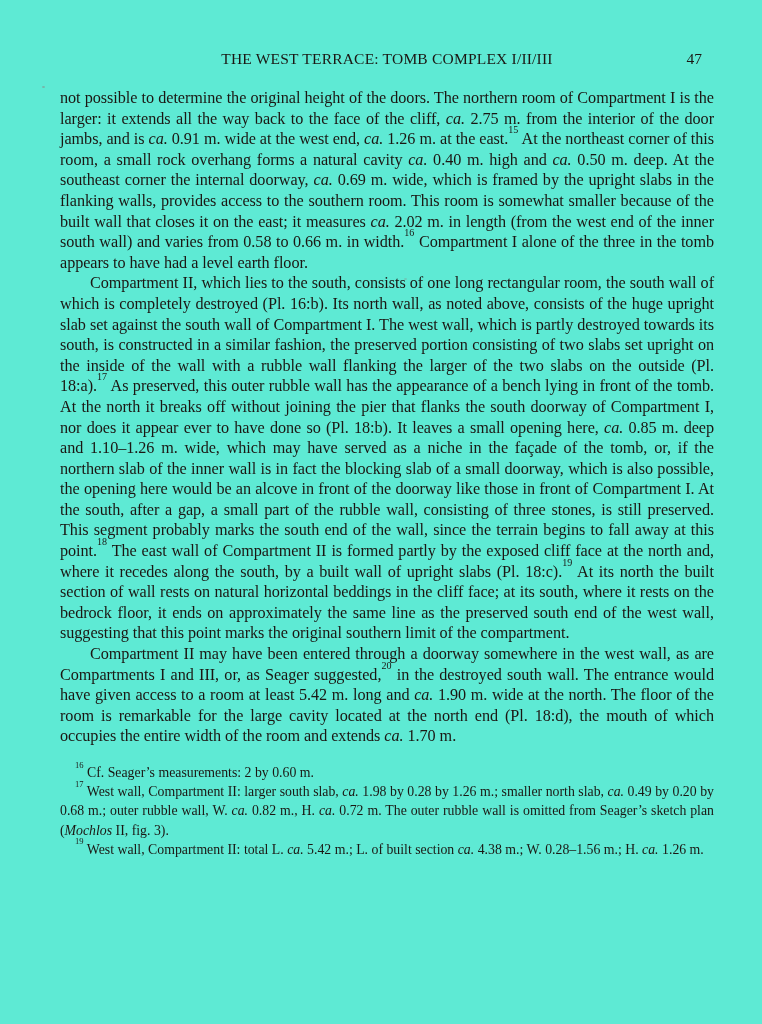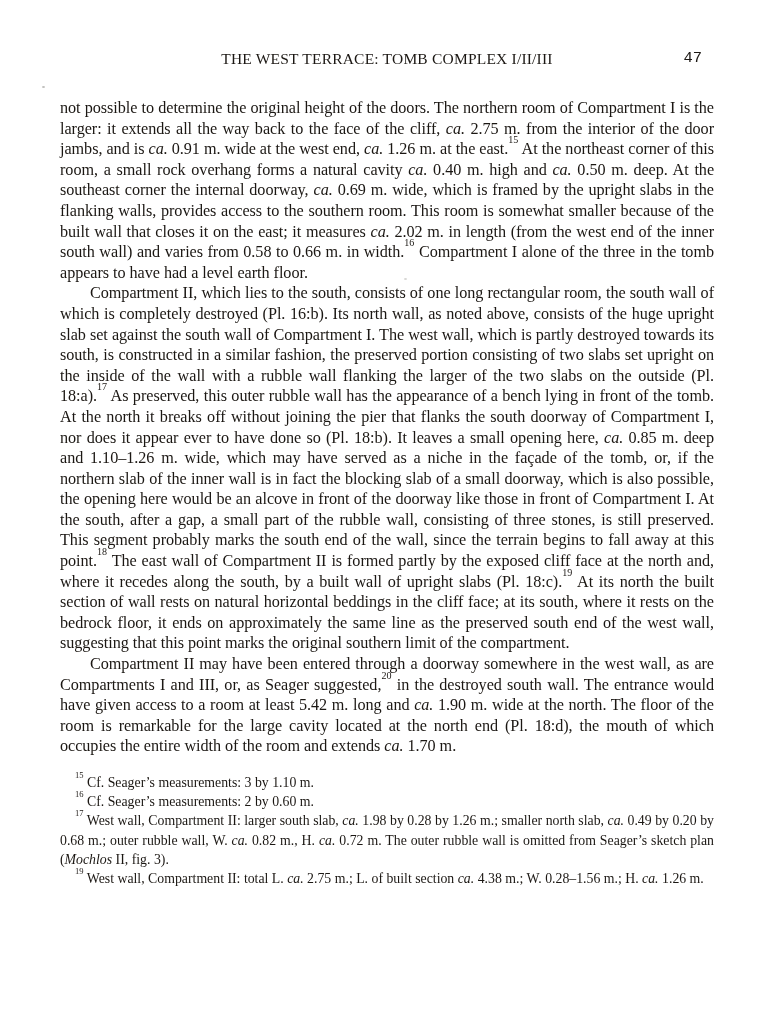--- a/index.html
+++ b/index.html
@@ -29,24 +29,23 @@
     font-size: 15.5px;
     line-height: 17px;
     letter-spacing: 0.2px;
     white-space: nowrap;
   }
   .page-number {
     position: absolute;
     right: 12px;
     top: 0;
     letter-spacing: 0;
-    font-family: Liberation Mono, monospace;
   }
   .page-body {
-    margin-top: 31px;
+    margin-top: 21px;
     font-size: 16.2px;
     line-height: 20.6px;
     text-align: justify;
     letter-spacing: -0.05px;
   }
   .para { margin: 0; }
   .para.indent { text-indent: 30px; }
   .footnotes {
     margin-top: 16px;
     font-size: 13.8px;
@@ -67,33 +66,32 @@
     background: #8d8a85;
     opacity: 0.55;
     border-radius: 50%;
   }
   .speckle-1 { left: 42px; top: 86px; width: 3px; height: 2px; }
   .speckle-2 { left: 404px; top: 278px; width: 3px; height: 2px; opacity: 0.35; }
 </style>
 </head>
 <body>
 
-<div class="page" style="background: #ffffff; color: rgb(27, 23, 19);">
+<div class="page" style="background: #5eead4; color: rgb(27, 23, 19);">
   <div class="speckle speckle-1"></div>
   <div class="speckle speckle-2"></div>
   <div class="text-column">
     <header class="running-head">
       <span class="head-title">THE WEST TERRACE: TOMB COMPLEX I/II/III</span>
       <span class="page-number">47</span>
     </header>
     <main class="page-body">
         <p class="para"><span>not possible to determine the original height of the doors. The northern room of Compartment I is the larger: it extends all the way back to the face of the cliff, </span><i>ca.</i><span> 2.75 m. from the interior of the door jambs, and is </span><i>ca.</i><span> 0.91 m. wide at the west end, </span><i>ca.</i><span> 1.26 m. at the east.</span><sup class="fn-ref">15</sup><span> At the northeast corner of this room, a small rock overhang forms a natural cavity </span><i>ca.</i><span> 0.40 m. high and </span><i>ca.</i><span> 0.50 m. deep. At the southeast corner the internal doorway, </span><i>ca.</i><span> 0.69 m. wide, which is framed by the upright slabs in the flanking walls, provides access to the southern room. This room is somewhat smaller because of the built wall that closes it on the east; it measures </span><i>ca.</i><span> 2.02 m. in length (from the west end of the inner south wall) and varies from 0.58 to 0.66 m. in width.</span><sup class="fn-ref">16</sup><span> Compartment I alone of the three in the tomb appears to have had a level earth floor.</span></p>
         <p class="para indent"><span>Compartment II, which lies to the south, consists of one long rectangular room, the south wall of which is completely destroyed (Pl. 16:b). Its north wall, as noted above, consists of the huge upright slab set against the south wall of Compartment I. The west wall, which is partly destroyed towards its south, is constructed in a similar fashion, the preserved portion consisting of two slabs set upright on the inside of the wall with a rubble wall flanking the larger of the two slabs on the outside (Pl. 18:a).</span><sup class="fn-ref">17</sup><span> As preserved, this outer rubble wall has the appearance of a bench lying in front of the tomb. At the north it breaks off without joining the pier that flanks the south doorway of Compartment I, nor does it appear ever to have done so (Pl. 18:b). It leaves a small opening here, </span><i>ca.</i><span> 0.85 m. deep and 1.10–1.26 m. wide, which may have served as a niche in the façade of the tomb, or, if the northern slab of the inner wall is in fact the blocking slab of a small doorway, which is also possible, the opening here would be an alcove in front of the doorway like those in front of Compartment I. At the south, after a gap, a small part of the rubble wall, consisting of three stones, is still preserved. This segment probably marks the south end of the wall, since the terrain begins to fall away at this point.</span><sup class="fn-ref">18</sup><span> The east wall of Compartment II is formed partly by the exposed cliff face at the north and, where it recedes along the south, by a built wall of upright slabs (Pl. 18:c).</span><sup class="fn-ref">19</sup><span> At its north the built section of wall rests on natural horizontal beddings in the cliff face; at its south, where it rests on the bedrock floor, it ends on approximately the same line as the preserved south end of the west wall, suggesting that this point marks the original southern limit of the compartment.</span></p>
         <p class="para indent"><span>Compartment II may have been entered through a doorway somewhere in the west wall, as are Compartments I and III, or, as Seager suggested,</span><sup class="fn-ref">20</sup><span> in the destroyed south wall. The entrance would have given access to a room at least 5.42 m. long and </span><i>ca.</i><span> 1.90 m. wide at the north. The floor of the room is remarkable for the large cavity located at the north end (Pl. 18:d), the mouth of which occupies the entire width of the room and extends </span><i>ca.</i><span> 1.70 m.</span></p>
       </main>
     <section class="footnotes">
-        <p class="footnote"><sup class="fn-ref">15</sup> <span>Cf. Seager’s measurements: 3 by 1.10 m.</span></p>
         <p class="footnote"><sup class="fn-ref">16</sup> <span>Cf. Seager’s measurements: 2 by 0.60 m.</span></p>
         <p class="footnote"><sup class="fn-ref">17</sup> <span>West wall, Compartment II: larger south slab, </span><i>ca.</i><span> 1.98 by 0.28 by 1.26 m.; smaller north slab, </span><i>ca.</i><span> 0.49 by 0.20 by 0.68 m.; outer rubble wall, W. </span><i>ca.</i><span> 0.82 m., H. </span><i>ca.</i><span> 0.72 m. The outer rubble wall is omitted from Seager’s sketch plan (</span><i>Mochlos</i><span> II, fig. 3).</span></p>
-        <p class="footnote"><sup class="fn-ref">19</sup> <span>West wall, Compartment II: total L. </span><i>ca.</i><span> 2.75 m.; L. of built section </span><i>ca.</i><span> 4.38 m.; W. 0.28–1.56 m.; H. </span><i>ca.</i><span> 1.26 m.</span></p>
+        <p class="footnote"><sup class="fn-ref">19</sup> <span>West wall, Compartment II: total L. </span><i>ca.</i><span> 5.42 m.; L. of built section </span><i>ca.</i><span> 4.38 m.; W. 0.28–1.56 m.; H. </span><i>ca.</i><span> 1.26 m.</span></p>
       </section>
   </div>
 </div>
 
 </body></html>

